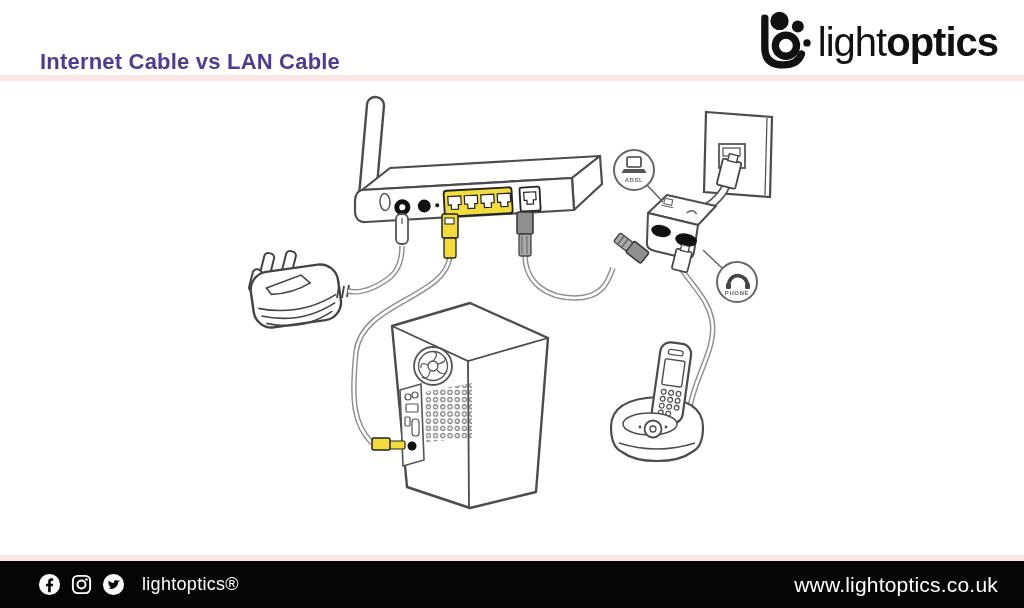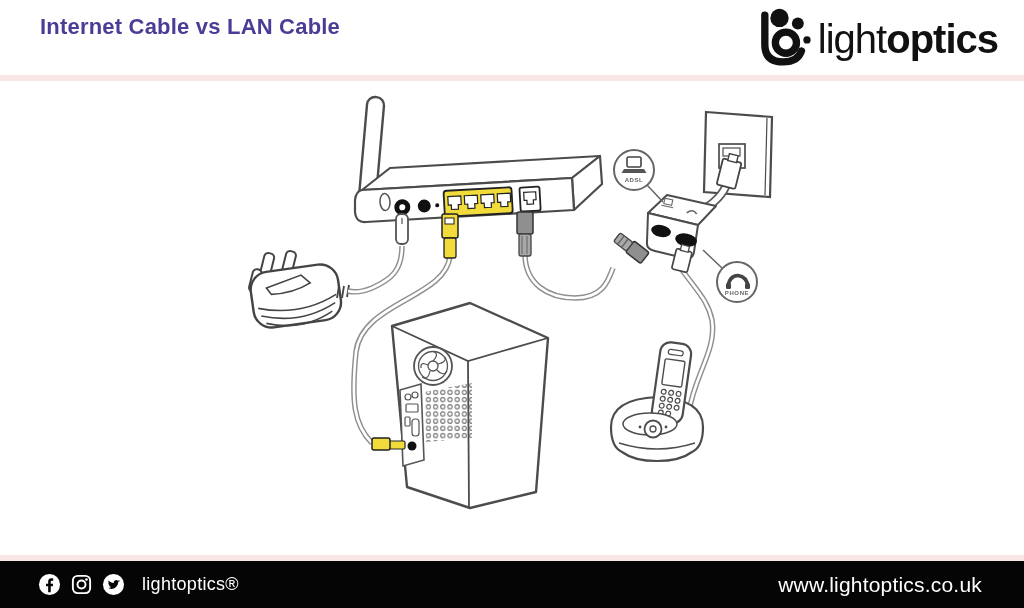--- a/index.html
+++ b/index.html
@@ -1,35 +1,35 @@
 <!DOCTYPE html>
 <html><head>
 <meta charset="utf-8">
 <style>
   html,body{margin:0;padding:0;background:#ffffff;}
   body{width:1024px;height:608px;font-family:"Liberation Sans",sans-serif;overflow:hidden;}
   .page{position:relative;width:1024px;height:608px;background:#fff;display:flex;flex-direction:column;}
 
   
-  .hdr{height:75px;display:flex;align-items:flex-start;justify-content:space-between;padding:0 26px 0 40px;box-sizing:border-box;}
+  .hdr{height:75px;display:flex;align-items:flex-end;justify-content:space-between;padding:0 26px 0 40px;box-sizing:border-box;}
   .title{color:#4b3d96;font-size:22px;font-weight:bold;letter-spacing:.2px;margin:0;padding-top:14px;}
   .logo{display:flex;align-items:center;gap:2px;padding-top:6px;}
   .logo svg{display:block;}
   .logo-text{font-size:40px;color:#111;letter-spacing:-1px;line-height:1;}
   .logo-text .lt{font-weight:400;}
   .logo-text .lo{font-weight:700;}
 
   .divider{height:6px;background:#fbe6e6;width:100%;}
 
   
   .main{height:474px;position:relative;}
   .main svg{display:block;width:1024px;height:474px;}
 
   
-  .ftr{height:47px;background:#050505;display:flex;align-items:center;justify-content:space-between;padding:0 42px 0 38px;box-sizing:border-box;color:#fff;}
+  .ftr{height:47px;background:#050505;display:flex;align-items:center;justify-content:space-between;padding:0 26px 0 38px;box-sizing:border-box;color:#fff;}
   .ftr-left{display:flex;align-items:center;gap:9px;}
   .ftr-left .brand{font-size:18px;margin-left:8px;letter-spacing:.3px;}
   .ftr-right{font-size:21px;letter-spacing:.2px;}
   .sicon{width:23px;height:23px;display:block;}
 
   text.badge-label{font-size:6px;fill:#666;letter-spacing:.6px;font-weight:bold;}
 </style>
 </head>
 <body>
 

